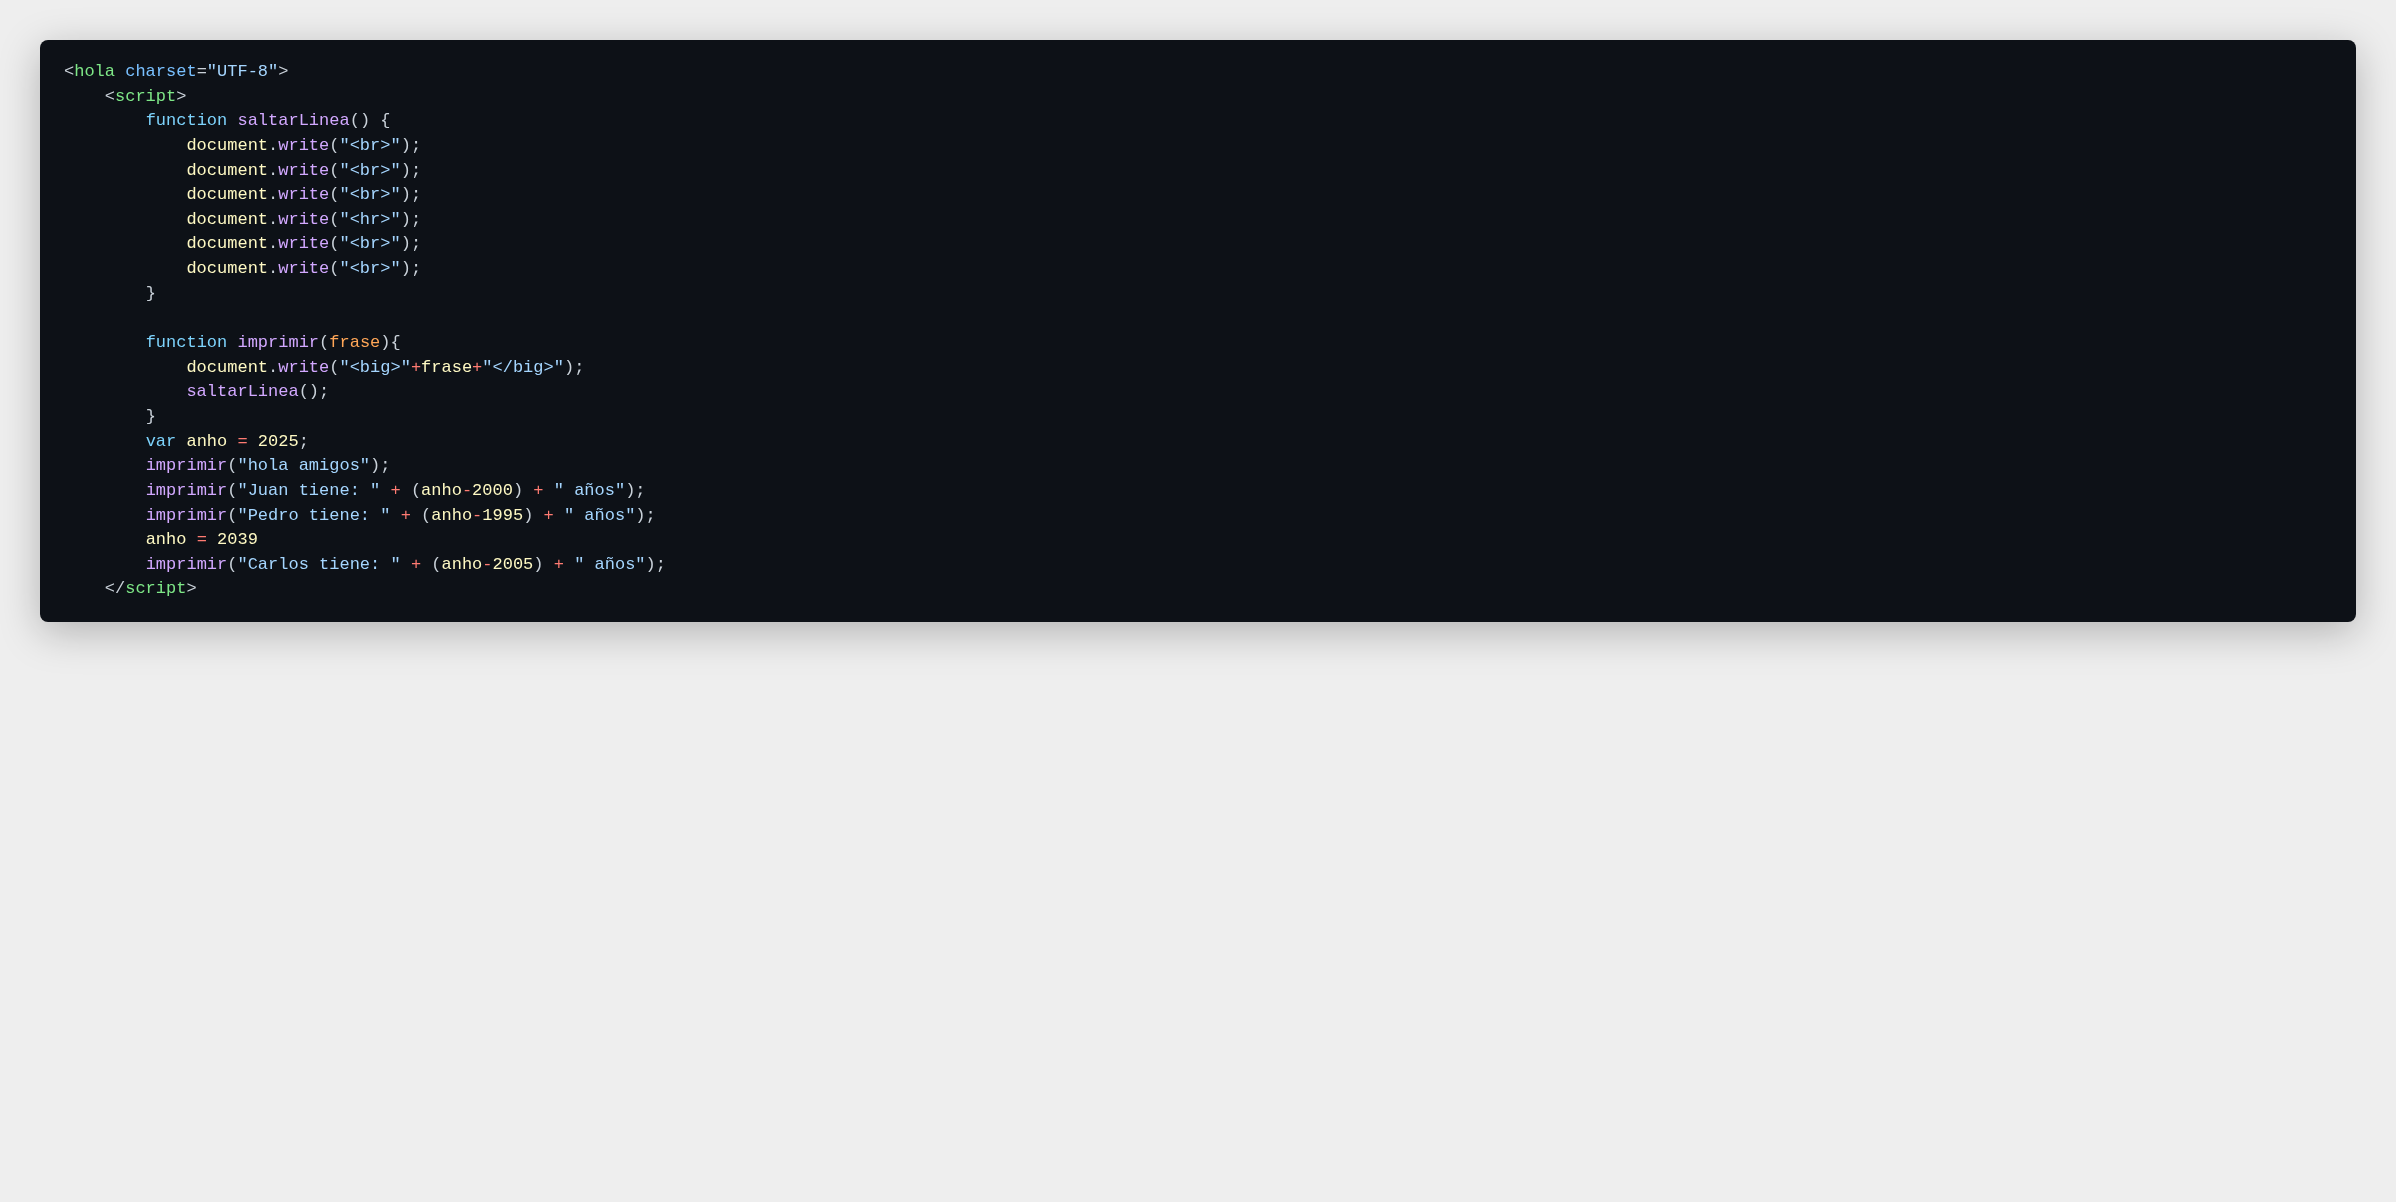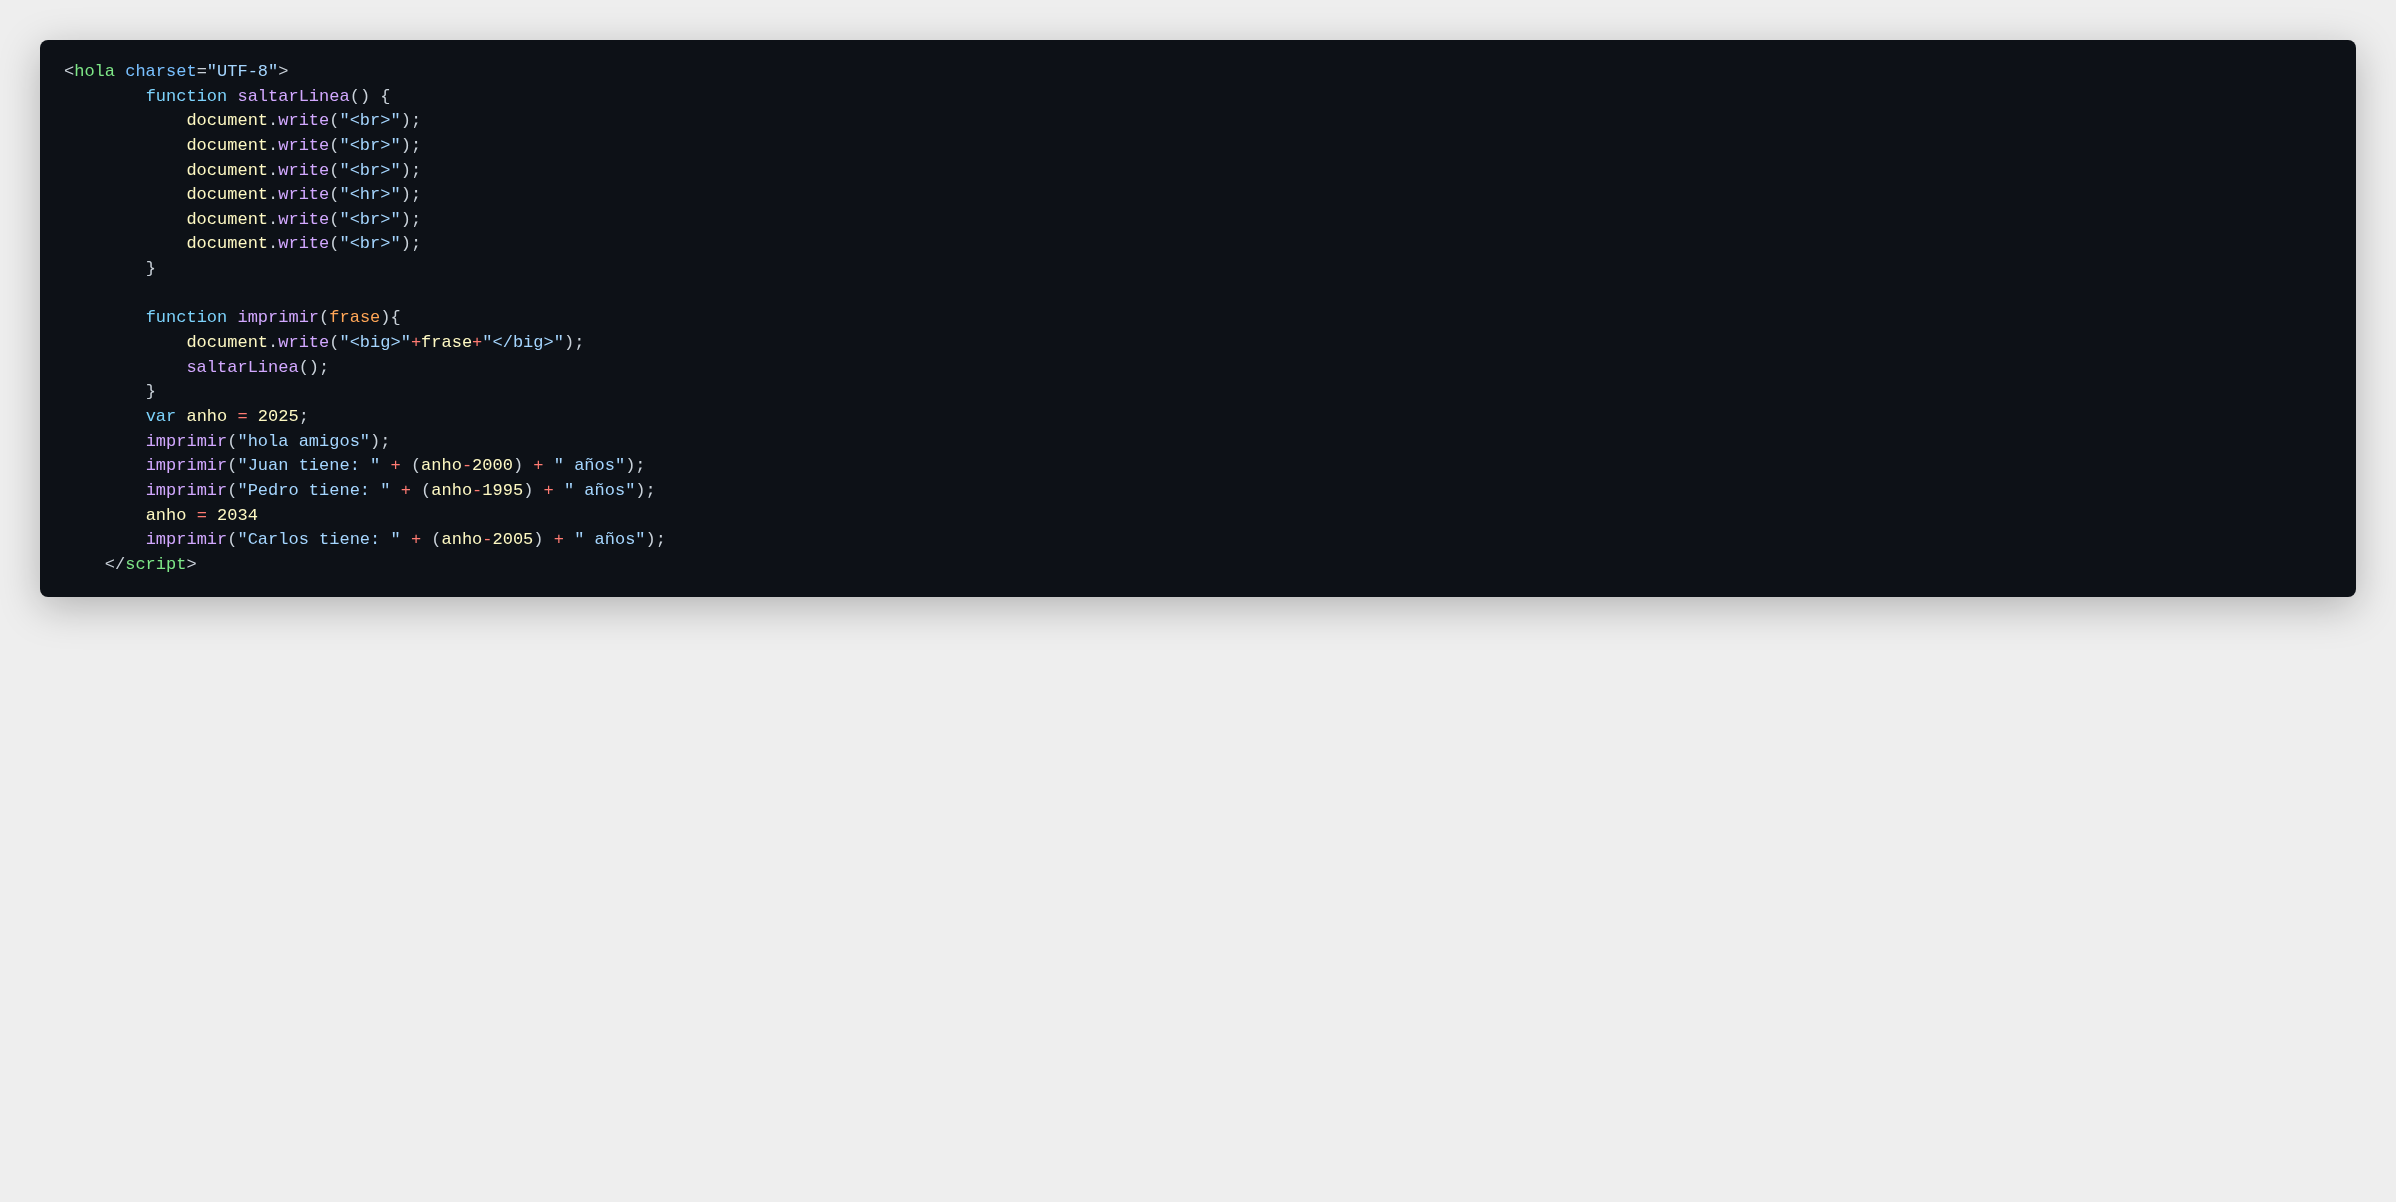--- a/index.html
+++ b/index.html
@@ -36,33 +36,34 @@
     .tok-string { color: #a5d6ff; }
     .tok-number { color: #fef9c3; }
     .tok-comment { color: #8b949e; }
     .tok-op { color: #ff7b72; }
   </style>
 </head>
 <body>
 
 <div class="code-block">
 <div class="code-line"><span class="tok-tag-angle">&lt;</span><span class="tok-tag">hola</span> <span class="tok-attr-name">charset</span><span class="tok-punc">=</span><span class="tok-attr-value">"UTF-8"</span><span class="tok-tag-angle">&gt;</span></div>
+<div class="code-line">    <span class="tok-tag-angle">&lt;</span><span class="tok-tag">script</span><span class="tok-tag-angle">&gt;</span></div>
 <div class="code-line">        <span class="tok-keyword">function</span> <span class="tok-func-name">saltarLinea</span><span class="tok-punc">(</span><span class="tok-punc">)</span><span class="tok-punc"> {</span></div>
 <div class="code-line">            <span class="tok-ident">document</span><span class="tok-punc">.</span><span class="tok-method">write</span><span class="tok-punc">(</span><span class="tok-string">"&lt;br&gt;"</span><span class="tok-punc">)</span><span class="tok-punc">;</span></div>
 <div class="code-line">            <span class="tok-ident">document</span><span class="tok-punc">.</span><span class="tok-method">write</span><span class="tok-punc">(</span><span class="tok-string">"&lt;br&gt;"</span><span class="tok-punc">)</span><span class="tok-punc">;</span></div>
 <div class="code-line">            <span class="tok-ident">document</span><span class="tok-punc">.</span><span class="tok-method">write</span><span class="tok-punc">(</span><span class="tok-string">"&lt;br&gt;"</span><span class="tok-punc">)</span><span class="tok-punc">;</span></div>
 <div class="code-line">            <span class="tok-ident">document</span><span class="tok-punc">.</span><span class="tok-method">write</span><span class="tok-punc">(</span><span class="tok-string">"&lt;hr&gt;"</span><span class="tok-punc">)</span><span class="tok-punc">;</span></div>
 <div class="code-line">            <span class="tok-ident">document</span><span class="tok-punc">.</span><span class="tok-method">write</span><span class="tok-punc">(</span><span class="tok-string">"&lt;br&gt;"</span><span class="tok-punc">)</span><span class="tok-punc">;</span></div>
 <div class="code-line">            <span class="tok-ident">document</span><span class="tok-punc">.</span><span class="tok-method">write</span><span class="tok-punc">(</span><span class="tok-string">"&lt;br&gt;"</span><span class="tok-punc">)</span><span class="tok-punc">;</span></div>
 <div class="code-line">        <span class="tok-punc">}</span></div>
 <div class="code-line"> </div>
 <div class="code-line">        <span class="tok-keyword">function</span> <span class="tok-func-name">imprimir</span><span class="tok-punc">(</span><span class="tok-param">frase</span><span class="tok-punc">)</span><span class="tok-punc">{</span></div>
 <div class="code-line">            <span class="tok-ident">document</span><span class="tok-punc">.</span><span class="tok-method">write</span><span class="tok-punc">(</span><span class="tok-string">"&lt;big&gt;"</span><span class="tok-op">+</span><span class="tok-ident">frase</span><span class="tok-op">+</span><span class="tok-string">"&lt;/big&gt;"</span><span class="tok-punc">)</span><span class="tok-punc">;</span></div>
 <div class="code-line">            <span class="tok-method">saltarLinea</span><span class="tok-punc">(</span><span class="tok-punc">)</span><span class="tok-punc">;</span></div>
 <div class="code-line">        <span class="tok-punc">}</span></div>
 <div class="code-line">        <span class="tok-keyword">var</span> <span class="tok-ident">anho</span> <span class="tok-op">=</span> <span class="tok-number">2025</span><span class="tok-punc">;</span></div>
 <div class="code-line">        <span class="tok-method">imprimir</span><span class="tok-punc">(</span><span class="tok-string">"hola amigos"</span><span class="tok-punc">)</span><span class="tok-punc">;</span></div>
 <div class="code-line">        <span class="tok-method">imprimir</span><span class="tok-punc">(</span><span class="tok-string">"Juan tiene: "</span> <span class="tok-op">+</span> <span class="tok-punc">(</span><span class="tok-ident">anho</span><span class="tok-op">-</span><span class="tok-number">2000</span><span class="tok-punc">)</span> <span class="tok-op">+</span> <span class="tok-string">" años"</span><span class="tok-punc">)</span><span class="tok-punc">;</span></div>
 <div class="code-line">        <span class="tok-method">imprimir</span><span class="tok-punc">(</span><span class="tok-string">"Pedro tiene: "</span> <span class="tok-op">+</span> <span class="tok-punc">(</span><span class="tok-ident">anho</span><span class="tok-op">-</span><span class="tok-number">1995</span><span class="tok-punc">)</span> <span class="tok-op">+</span> <span class="tok-string">" años"</span><span class="tok-punc">)</span><span class="tok-punc">;</span></div>
-<div class="code-line">        <span class="tok-ident">anho</span> <span class="tok-op">=</span> <span class="tok-number">2034</span></div>
+<div class="code-line">        <span class="tok-ident">anho</span> <span class="tok-op">=</span> <span class="tok-number">2039</span></div>
 <div class="code-line">        <span class="tok-method">imprimir</span><span class="tok-punc">(</span><span class="tok-string">"Carlos tiene: "</span> <span class="tok-op">+</span> <span class="tok-punc">(</span><span class="tok-ident">anho</span><span class="tok-op">-</span><span class="tok-number">2005</span><span class="tok-punc">)</span> <span class="tok-op">+</span> <span class="tok-string">" años"</span><span class="tok-punc">)</span><span class="tok-punc">;</span></div>
 <div class="code-line">    <span class="tok-tag-angle">&lt;/</span><span class="tok-tag">script</span><span class="tok-tag-angle">&gt;</span></div>
 </div>
 
 </body></html>

